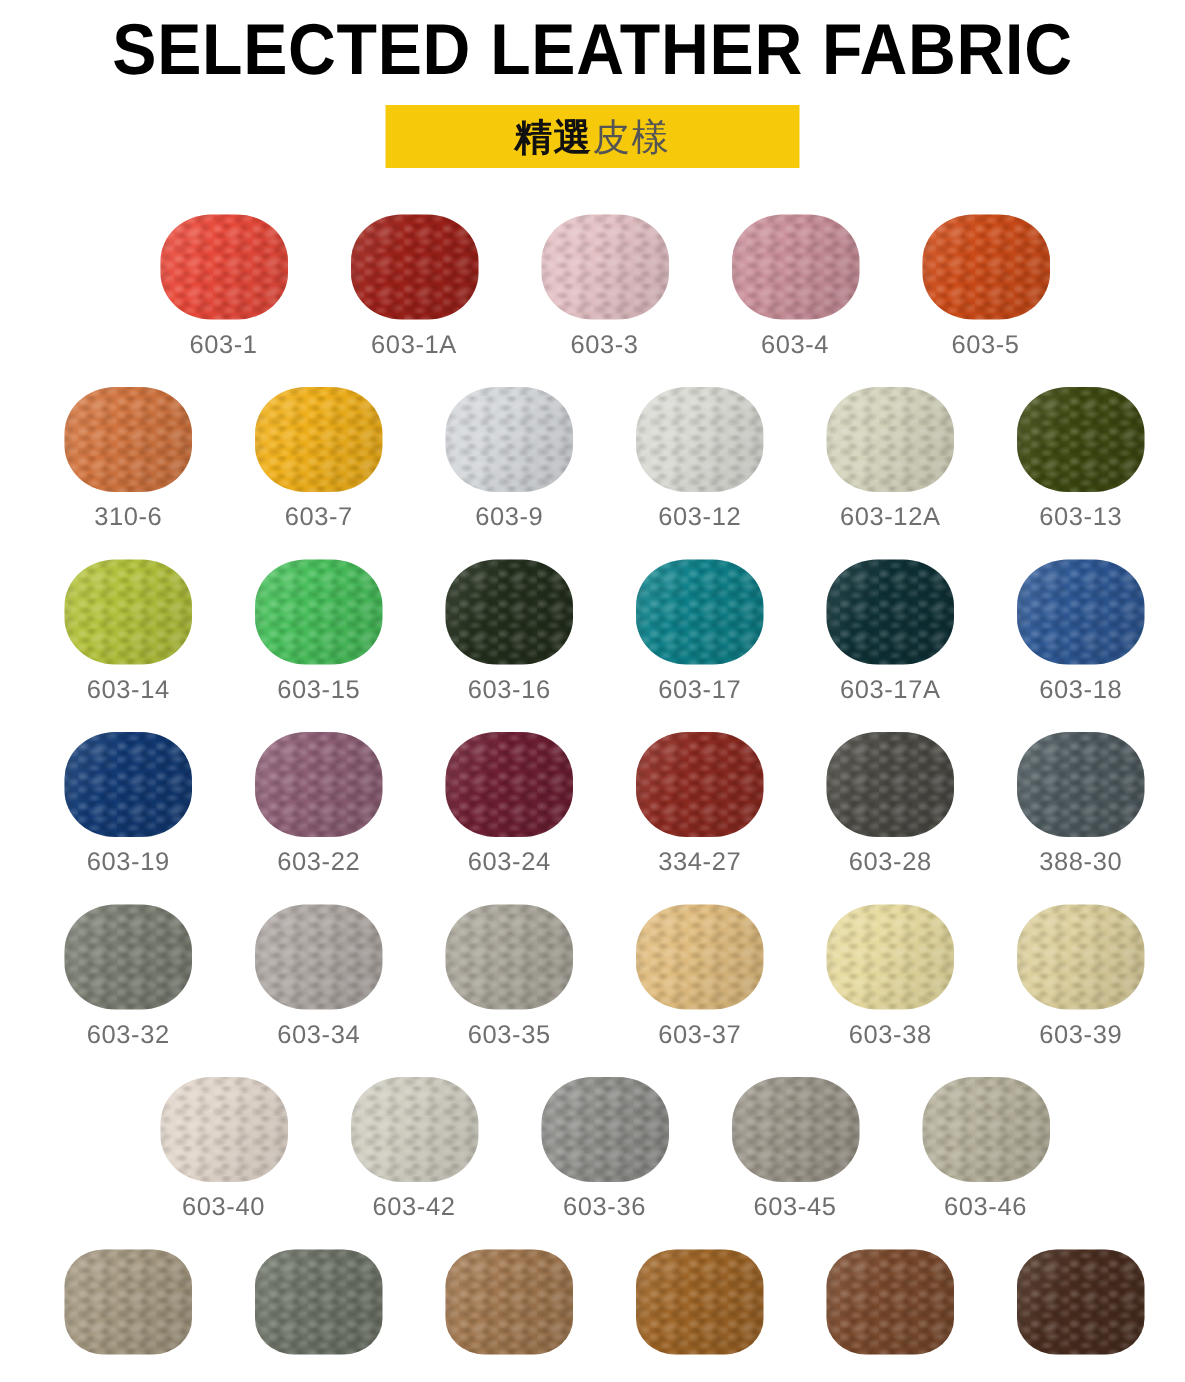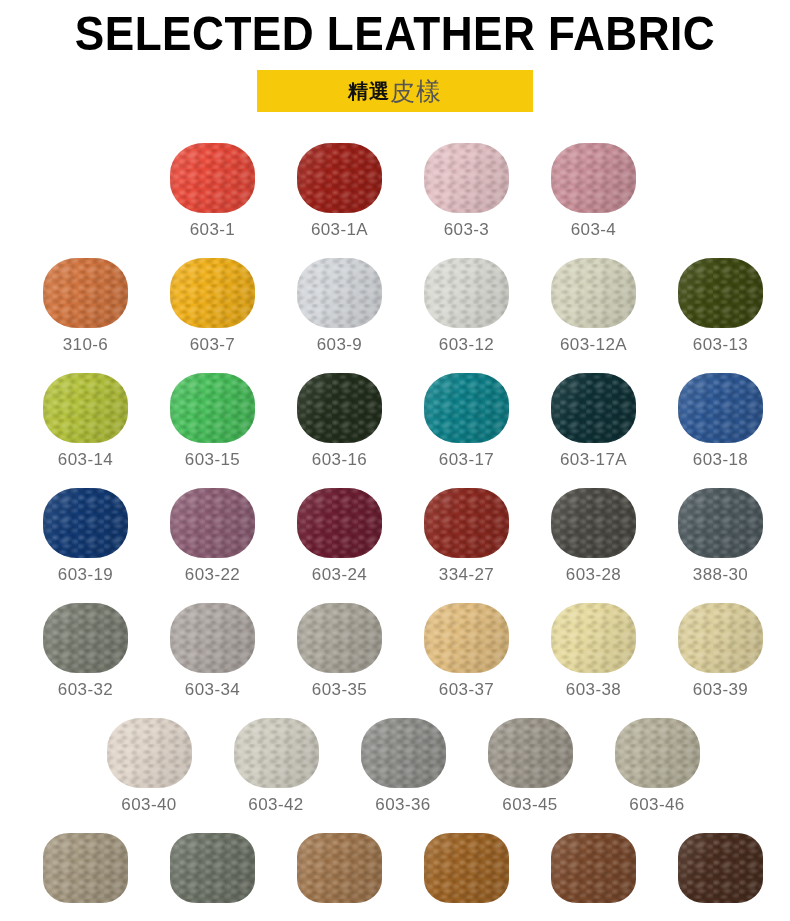--- a/index.html
+++ b/index.html
@@ -44,21 +44,21 @@
     width: 276px;
     height: 42px;
     display: flex;
     align-items: center;
     justify-content: center;
     box-sizing: border-box;
   }
   .sub-banner .cn-bold {
     font-family: "DejaVu Sans", "Liberation Sans", sans-serif;
     font-weight: 700;
-    font-size: 20px;
+    font-size: 25px;
     color: #111111;
     letter-spacing: 1px;
   }
   .sub-banner .cn-light {
     font-family: "DejaVu Sans", "Liberation Sans", sans-serif;
     font-weight: 400;
     font-size: 25px;
     color: #555555;
     letter-spacing: 1px;
   }
@@ -168,20 +168,24 @@
         <div class="label">603-1A</div>
       </div>
       <div class="cell">
         <div class="swatch" style="background-color: rgb(227, 192, 196); --gx: 7px; background-position: 7px 7px;"></div>
         <div class="label">603-3</div>
       </div>
       <div class="cell">
         <div class="swatch" style="background-color: rgb(201, 143, 153); --gx: 18px; background-position: 18px 16px;"></div>
         <div class="label">603-4</div>
       </div>
+      <div class="cell">
+        <div class="swatch" style="background-color: rgb(204, 75, 24); --gx: 3px; background-position: 3px 5px;"></div>
+        <div class="label">603-5</div>
+      </div>
     </div>
     <div class="row">
       <div class="cell">
         <div class="swatch" style="background-color: rgb(209, 116, 63); --gx: 7px; background-position: 7px 5px;"></div>
         <div class="label">310-6</div>
       </div>
       <div class="cell">
         <div class="swatch" style="background-color: rgb(239, 175, 25); --gx: 18px; background-position: 18px 14px;"></div>
         <div class="label">603-7</div>
       </div>

